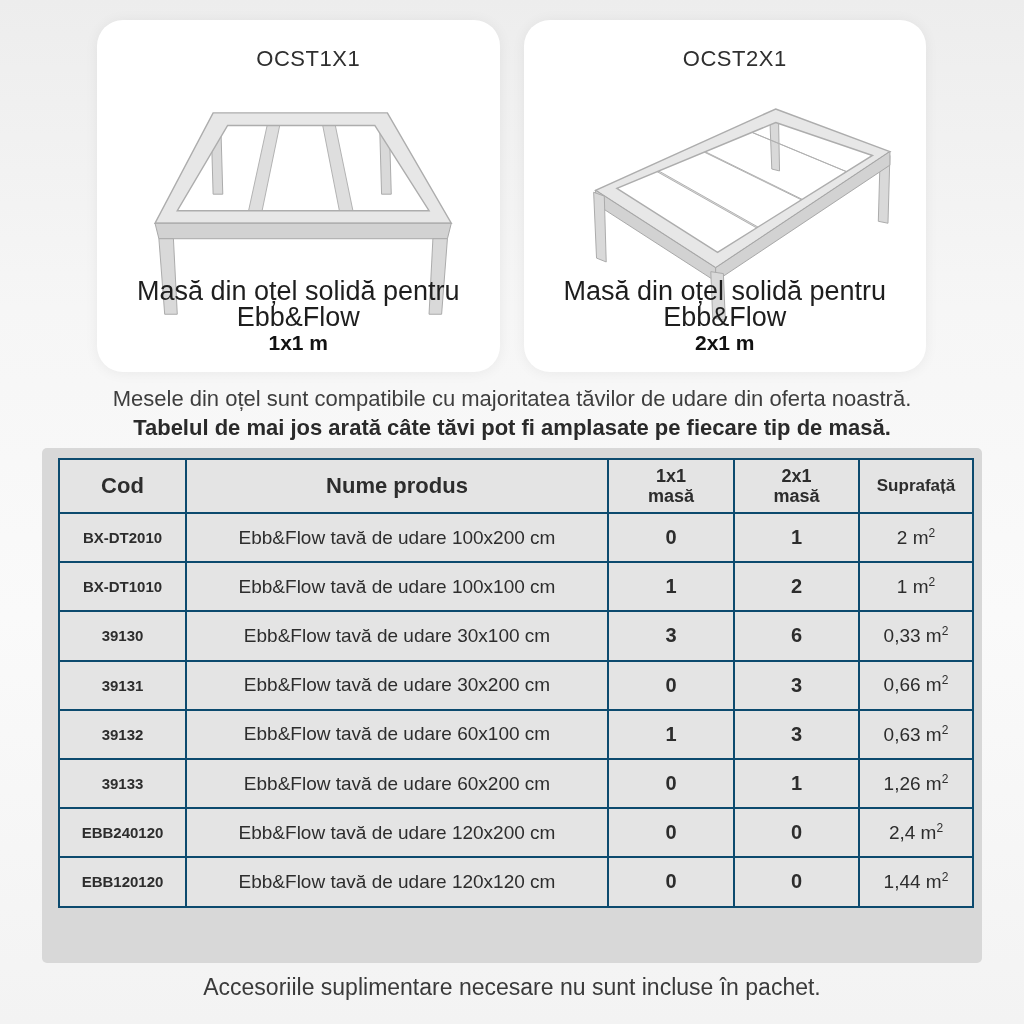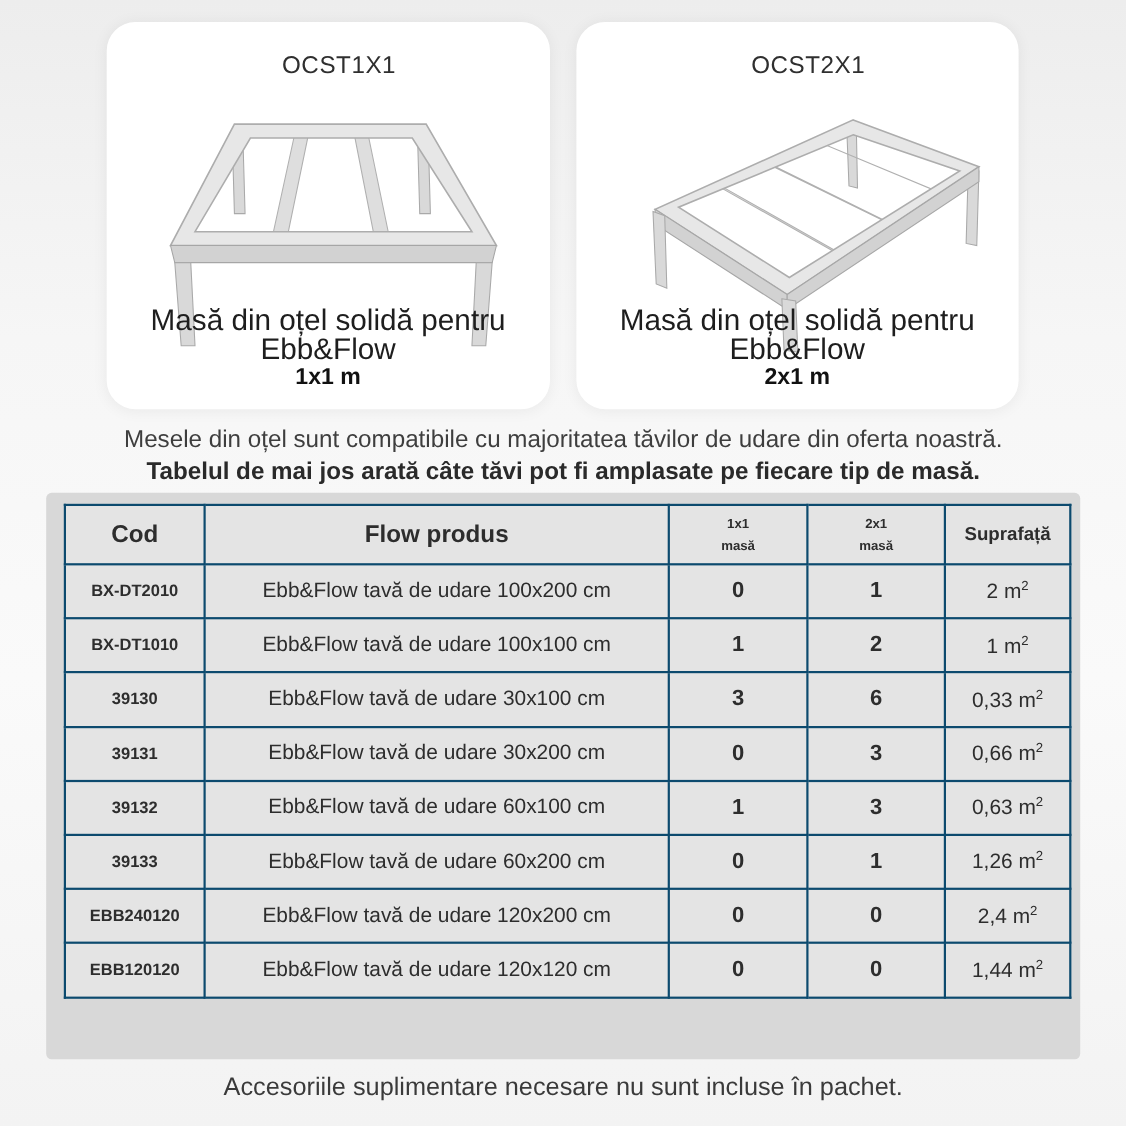--- a/index.html
+++ b/index.html
@@ -22,21 +22,21 @@
   
   .table-wrap{position:absolute;top:448px;left:42px;width:940px;height:515px;
               background:#d8d8d8;border-radius:5px;box-sizing:border-box;
               padding:10px 0 0 16px;}
   table.spec{border-collapse:collapse;table-layout:fixed;width:914px;background:#e4e4e4;}
   table.spec th, table.spec td{border:2px solid #0c4a6e;color:#2d2d2d;
               text-align:center;vertical-align:middle;padding:0;}
   table.spec th{height:52px;font-weight:700;}
   table.spec td{height:47.2px;}
   .th-cod,.th-name{font-size:22px;}
-  .th-small{font-size:12px;line-height:20px;}
+  .th-small{font-size:18px;line-height:20px;}
   .th-surface{font-size:17px;}
   .td-cod{font-size:15px;font-weight:700;}
   .td-name{font-size:19px;text-align:left;padding-left:18px;color:#333333;}
   .td-count{font-size:20px;font-weight:600;}
   .td-surface{font-size:19px;color:#333333;}
   .td-surface sup{font-size:12px;}
   
   .footnote{position:absolute;top:974px;left:0;width:1024px;text-align:center;
             font-size:23px;color:#3a3a3a;}
   
@@ -112,21 +112,21 @@
       <colgroup>
         <col style="width:127px">
           <col style="width:422px">
           <col style="width:126px">
         <col style="width:125px">
           <col style="width:114px">
       </colgroup>
       <thead>
         <tr>
           <th class="th-cod">Cod</th>
-          <th class="th-name">Flow produs</th>
+          <th class="th-name">Nume produs</th>
           <th class="th-small"><span>1x1</span><br><span>masă</span></th>
           <th class="th-small"><span>2x1</span><br><span>masă</span></th>
           <th class="th-surface">Suprafață</th>
         </tr>
       </thead>
       <tbody>
           <tr>
             <td class="td-cod">BX-DT2010</td>
             <td class="td-name">Ebb&amp;Flow tavă de udare 100x200 cm</td>
             <td class="td-count">0</td>

